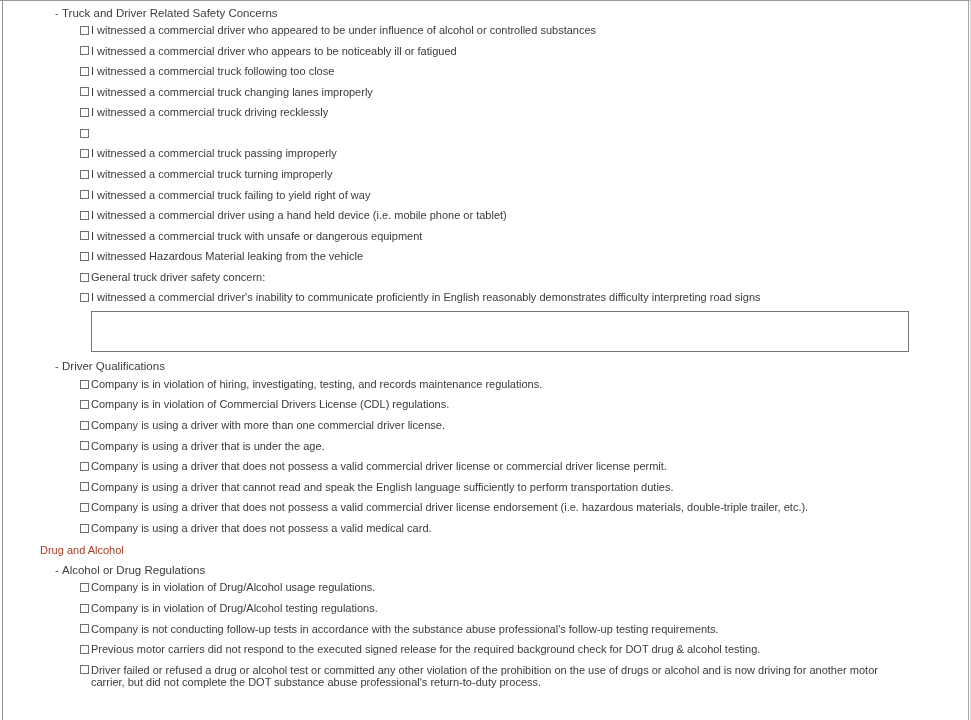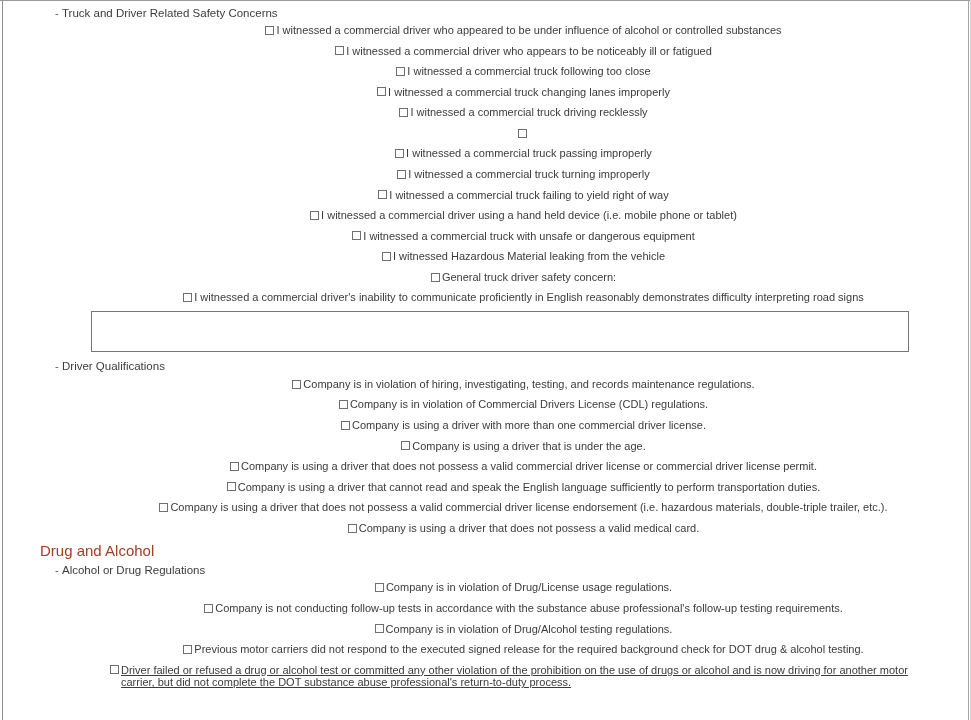--- a/index.html
+++ b/index.html
@@ -41,56 +41,55 @@
   .sec-header.ad { margin-top: 3px; }
 
   .row {
     margin-left: 77px;
     min-height: 20.57px;
     display: flex;
     align-items: center;
     font-size: 11px;
     line-height: 12.5px;
     color: #3b3b3b;
-    justify-content: center;
   }
   .row .cb {
     display: inline-block;
     width: 9px; height: 9px;
     border: 1px solid #6f6f6f;
     background: #fff;
     flex: 0 0 auto;
     margin-right: 2px;
   }
   .row .lbl {
     max-width: 816px;
     white-space: nowrap;
   }
-  .row.multiline { align-items: flex-start; padding-top: 4px; min-height: 0; text-decoration: underline; }
+  .row.multiline { align-items: flex-start; padding-top: 4px; min-height: 0; }
   .row.multiline .cb { margin-top: 1px; }
   .row.multiline .lbl { white-space: normal; }
 
   .concern-textarea {
     display: block;
     margin: 3px 0 0 88px;
     width: 818px;
     height: 41px;
     border: 1px solid #767676;
     background: #fff;
     resize: none;
     outline: none;
     font-family: "Liberation Sans", sans-serif;
     font-size: 11px;
     padding: 3px;
   }
 
   .red-heading {
     margin: 3px 0 0 37px;
     height: 18px;
-    font-size: 15px;
+    font-size: 11px;
     color: #a33d23;
     display: flex;
     align-items: center;
     white-space: nowrap;
   }
 </style>
 </head>
 <body>
 
 <div class="border-top"></div>
@@ -203,32 +202,32 @@
 
   <div class="red-heading">Drug and Alcohol</div>
 
   <div class="sec-header ad">
     <span class="dash">-</span>
     <span>Alcohol or Drug Regulations</span>
   </div>
 
   <div class="row">
     <span class="cb"></span>
-    <span class="lbl">Company is in violation of Drug/License usage regulations.</span>
+    <span class="lbl">Company is in violation of Drug/Alcohol usage regulations.</span>
+  </div>
+  <div class="row">
+    <span class="cb"></span>
+    <span class="lbl">Company is in violation of Drug/Alcohol testing regulations.</span>
   </div>
   <div class="row">
     <span class="cb"></span>
     <span class="lbl">Company is not conducting follow-up tests in accordance with the substance abuse professional's follow-up testing requirements.</span>
   </div>
   <div class="row">
     <span class="cb"></span>
-    <span class="lbl">Company is in violation of Drug/Alcohol testing regulations.</span>
-  </div>
-  <div class="row">
-    <span class="cb"></span>
     <span class="lbl">Previous motor carriers did not respond to the executed signed release for the required background check for DOT drug &amp; alcohol testing.</span>
   </div>
   <div class="row multiline">
     <span class="cb"></span>
     <span class="lbl">Driver failed or refused a drug or alcohol test or committed any other violation of the prohibition on the use of drugs or alcohol and is now driving for another motor carrier, but did not complete the DOT substance abuse professional's return-to-duty process.</span>
   </div>
 
 </div>
 
 </body></html>

